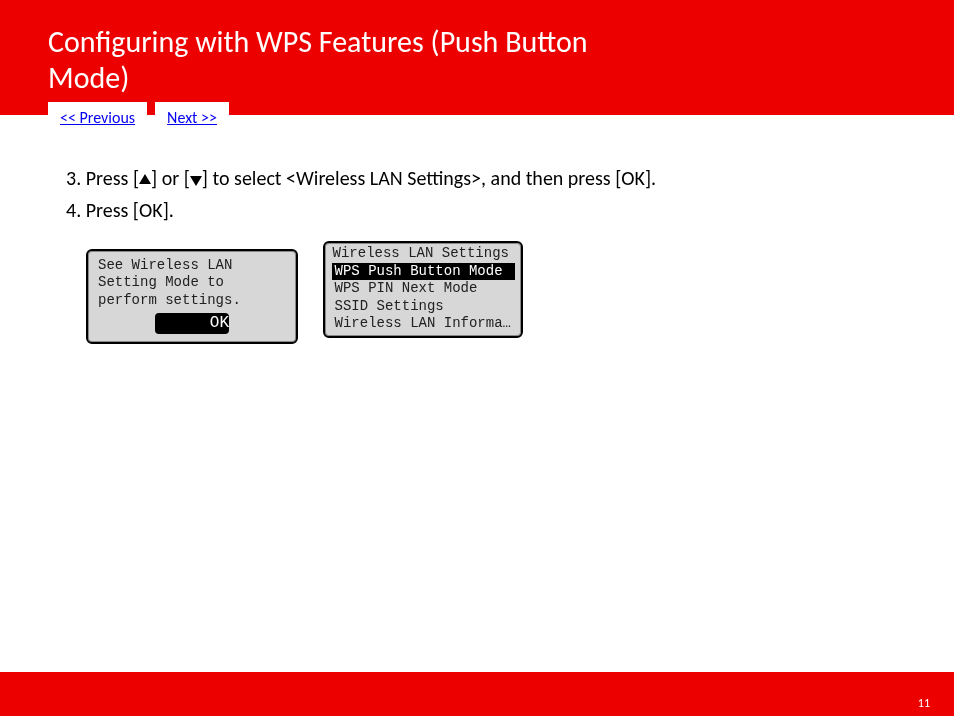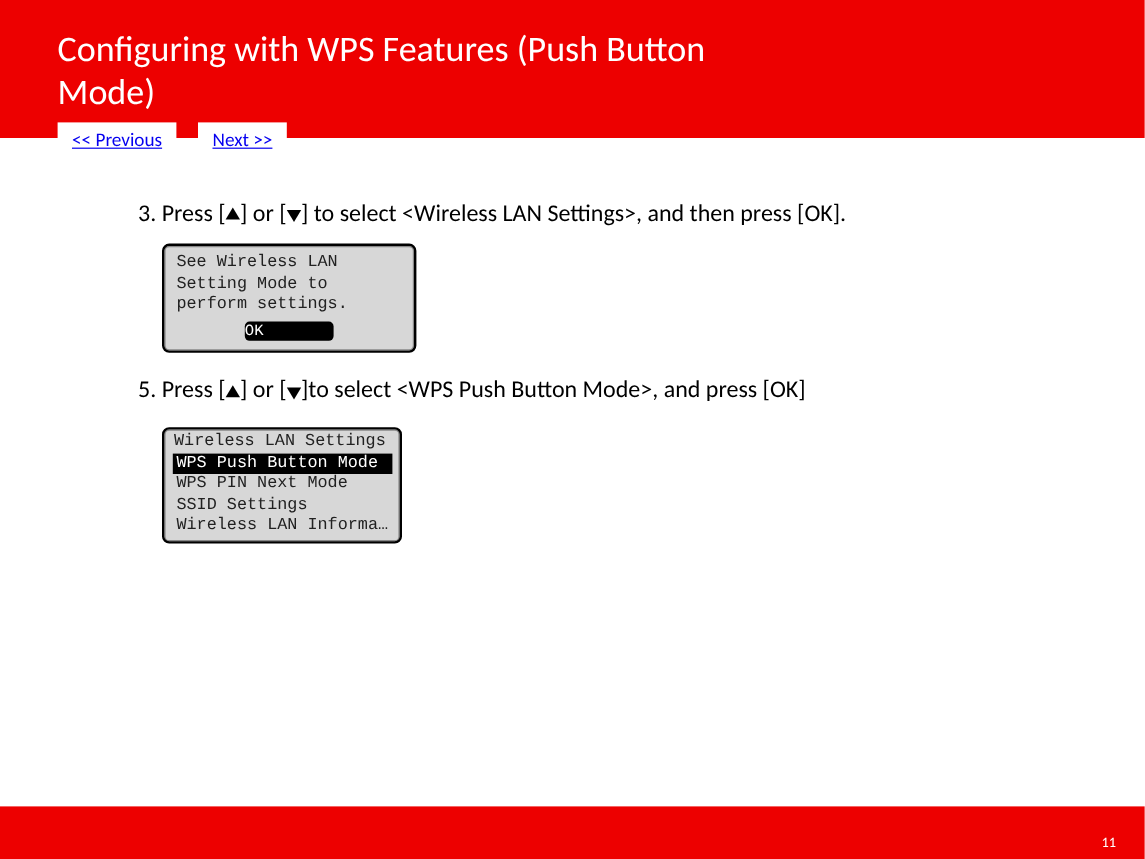--- a/index.html
+++ b/index.html
@@ -23,35 +23,35 @@
   }
   .title {
     color: #fff;
     font-size: 30px;
     font-weight: 300;
     line-height: 1.2;
     max-width: 600px;
   }
   .nav-group {
     display: flex;
-    gap: 18px;
+    gap: 8px;
     margin-top: 6px;
   }
   .nav-btn {
     background: #fff;
     border: none;
     padding: 6px 12px;
     font-size: 16px;
     color: #0600f0;
     text-decoration: underline;
     font-family: inherit;
     cursor: pointer;
   }
   .content {
-    padding: 50px 115px 0 115px;
+    padding: 50px 115px 0 66px;
     font-size: 20px;
     color: #000;
   }
   .step {
     margin-bottom: 6px;
   }
   .step-text {
     line-height: 1.3;
   }
   .tri {
@@ -121,24 +121,24 @@
     background: #525252;
   }
   .lcd.msg .lcd-inner {
     padding: 6px 10px 6px 10px;
   }
   .ok-btn {
     display: block;
     margin: 4px auto 2px auto;
     background: #000;
     color: #fff;
-    text-align: left;
+    text-align: right;
     width: 74px;
     border-radius: 4px;
-    font-size: 13px;
+    font-size: 16px;
     line-height: 1.3;
     font-family: "Lucida Console","Courier New",monospace;
   }
   .footer {
     position: absolute;
     bottom: 0;
     left: 0;
     width: 100%;
     height: 44px;
     background: #ed0000;
@@ -171,37 +171,34 @@
   
   <div class="step">
     <span class="step-text">
       <span>3.</span>
       <span>Press [</span><span class="tri tri-up"></span><span>] or [</span><span class="tri tri-down"></span><span>] to select &lt;Wireless LAN Settings&gt;, and then press [OK].</span>
     </span>
   </div>
 
 
   
+  <div class="step">
+    <span class="step-text">4. Press [OK].</span>
+  </div>
 
   <div class="lcd msg lcd-msg">
     <div class="lcd-inner">
       <div class="row" style="padding:0">See Wireless LAN</div>
       <div class="row" style="padding:0">Setting Mode to</div>
       <div class="row" style="padding:0">perform settings.</div>
       <div class="ok-btn">OK</div>
     </div>
   </div>
 
   
-  <div class="step" style="margin-top:4px;">
-    <span class="step-text">
-      <span>5.</span>
-      <span>Press [</span><span class="tri tri-up"></span><span>] or [</span><span class="tri tri-down"></span><span>]to select &lt;WPS Push Button Mode&gt;, and press [OK]</span>
-    </span>
-  </div>
 
   <div class="lcd lcd3" style="margin-top:12px;">
     <div class="lcd-inner">
       <div class="row title-row">Wireless LAN Settings</div>
       <div class="row sel">WPS Push Button Mode</div>
       <div class="row">WPS PIN Next Mode</div>
       <div class="row">SSID Settings</div>
       <div class="row">Wireless LAN Informa…</div>
     </div>
   </div>

